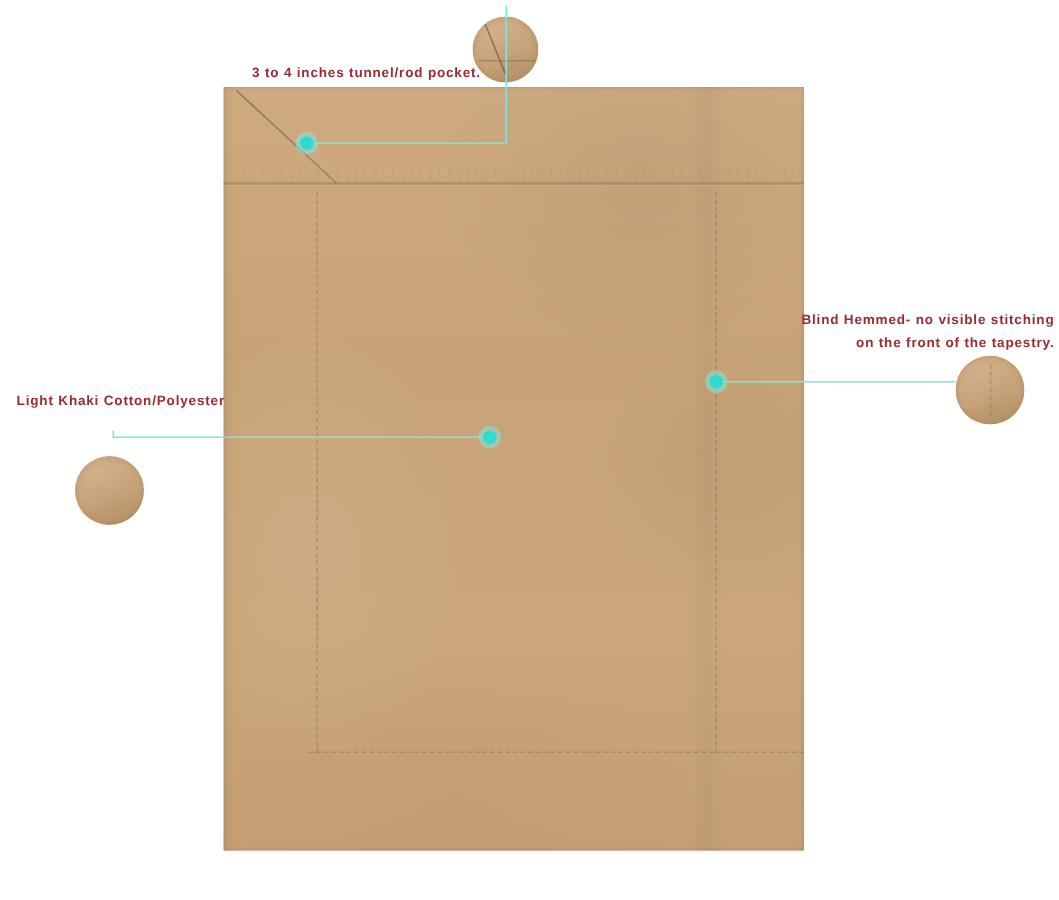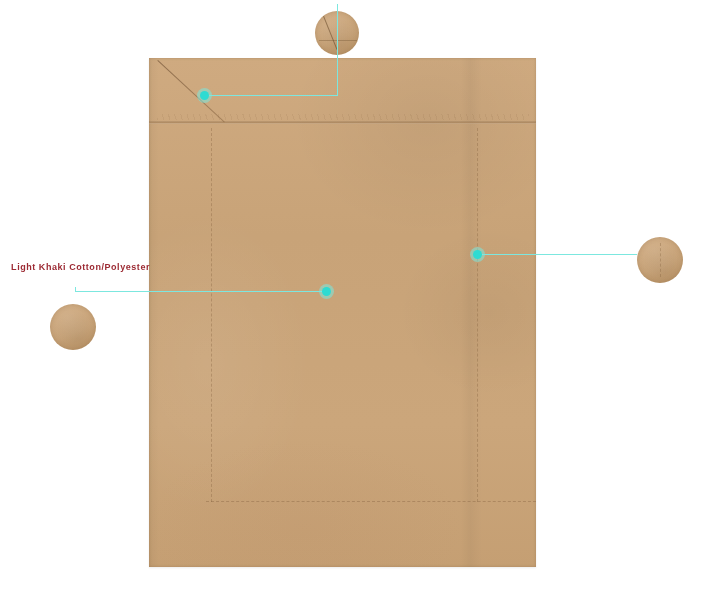--- a/index.html
+++ b/index.html
@@ -148,19 +148,26 @@
   <div class="cline cline-top-v z3"></div>
   <div class="cline cline-top-h z3"></div>
   <div class="cline cline-right-h z3"></div>
   <div class="cline cline-left-v z3"></div>
   <div class="cline cline-left-h z3"></div>
 
   <div class="cdot cdot-top z4"></div>
   <div class="cdot cdot-right z4"></div>
   <div class="cdot cdot-left z4"></div>
 
+  <div class="note note-top z5">
+    <span>3 to 4 inches tunnel/rod pocket.</span>
+  </div>
 
+  <div class="note note-right z5">
+    <span>Blind Hemmed- no visible stitching</span>
+    <span>on the front of the tapestry.</span>
+  </div>
 
   <div class="note note-left z5">
     <span>Light Khaki Cotton/Polyester</span>
   </div>
 
 </div>
 
 </body></html>

